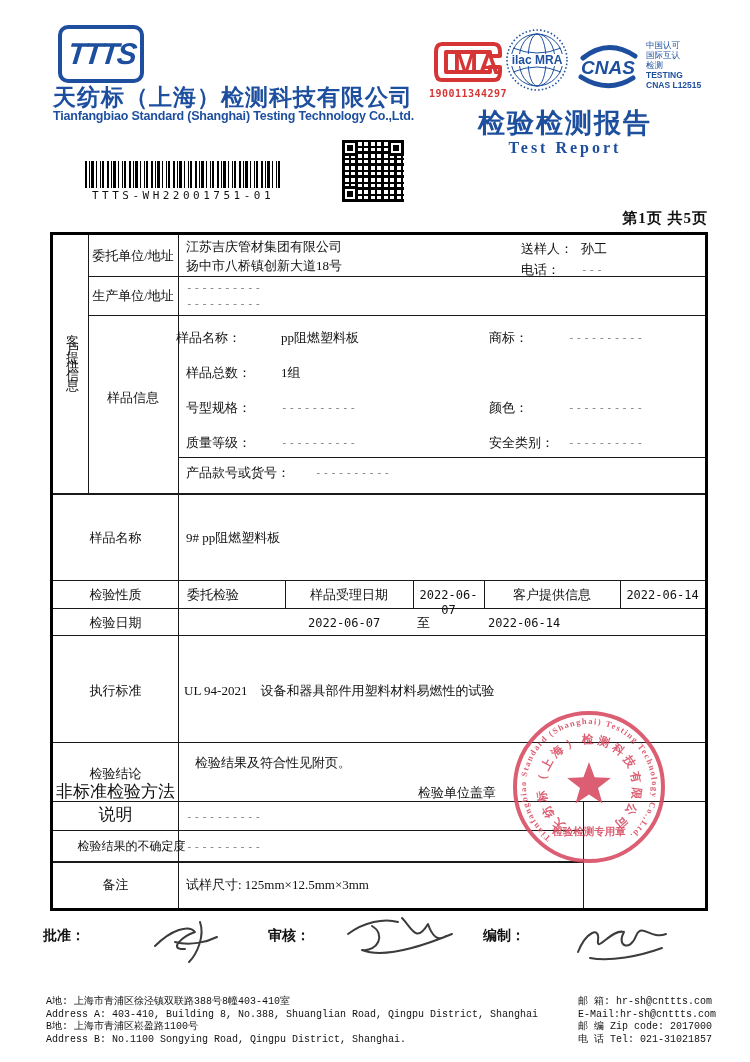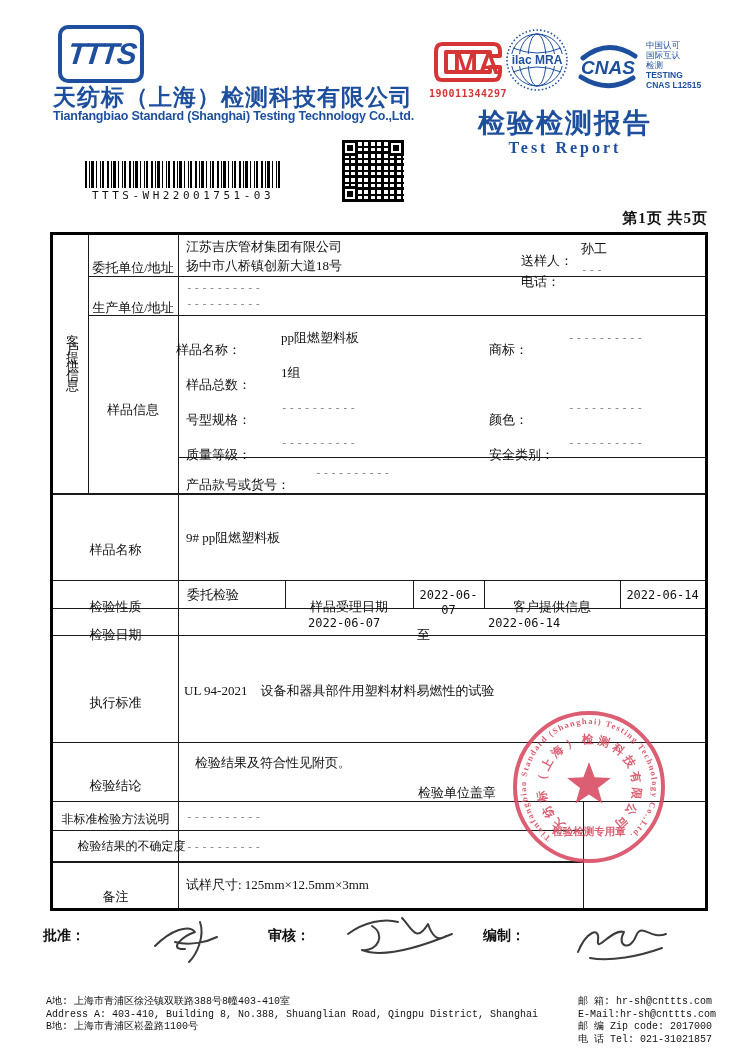--- a/index.html
+++ b/index.html
@@ -2,21 +2,21 @@
 <html><head>
 <meta charset="utf-8">
 <style>
   html,body{margin:0;padding:0;background:#fff;}
   .page{position:relative;width:750px;height:1062px;background:#fff;overflow:hidden;
         font-family:"Liberation Serif","DejaVu Serif",serif;color:#111;}
   .abs{position:absolute;}
   .blue{color:#1d4f9e;}
   .c{text-align:center;}
   .mono{font-family:"DejaVu Sans Mono","Liberation Mono",monospace;}
-  .lbl{font-size:13px;line-height:15px;margin-top:12px;}
+  .lbl{font-size:13px;line-height:15px;}
   .val{font-size:13px;line-height:15px;}
   .dash{color:#7d7d7d;font-family:"DejaVu Sans Mono",monospace;font-size:11px;letter-spacing:1px;}
   .ln{position:absolute;background:#1a1a1a;}
   
   .ttts-box{left:58px;top:25px;width:78px;height:50px;border:4px solid #1d4f9e;border-radius:10px;
             display:flex;align-items:center;justify-content:center;}
   .ttts-box span{font-family:"Liberation Sans",sans-serif;font-weight:bold;font-style:italic;
                  font-size:30px;color:#1d4f9e;letter-spacing:-2px;transform:skewX(-6deg);}
   .cn-name{left:53px;top:82px;width:400px;font-size:23px;font-weight:bold;letter-spacing:1px;}
   .en-name{left:53px;top:109px;width:400px;font-family:"Liberation Sans",sans-serif;
@@ -98,21 +98,21 @@
     <div>国际互认</div>
     <div>检测</div>
     <div class="sb">TESTING</div>
     <div class="sb">CNAS L12515</div>
   </div>
 
   <div class="abs rpt-title blue">检验检测报告</div>
   <div class="abs rpt-sub blue">Test Report</div>
 
   <div class="abs barcode"></div>
-  <div class="abs barcode-text">TTTS-WH22001751-03</div>
+  <div class="abs barcode-text">TTTS-WH22001751-01</div>
   <div class="abs qr">
     <div class="finder" style="left:0;top:0">
         <i></i>
       </div>
     <div class="finder" style="right:0;top:0">
         <i></i>
       </div>
     <div class="finder" style="left:0;bottom:0">
         <i></i>
       </div>
@@ -188,21 +188,21 @@
     <div class="abs lbl" style="left:364px;top:380px">至</div>
     <div class="abs val mono" style="left:435px;top:381px;font-size:12px">2022-06-14</div>
 
     <div class="abs lbl c" style="left:0;top:448px;width:125px">执行标准</div>
     <div class="abs val" style="left:131px;top:448px;width:510px">UL 94-2021　设备和器具部件用塑料材料易燃性的试验</div>
 
     <div class="abs lbl c" style="left:0;top:531px;width:125px">检验结论</div>
     <div class="abs val" style="left:142px;top:520px">检验结果及符合性见附页。</div>
     <div class="abs seal-note" style="left:365px;top:549px">检验单位盖章</div>
 
-    <div class="abs c" style="left:0;top:576px;width:125px;font-size:12px">非标准检验方法说明</div>
+    <div class="abs c" style="left:0;top:545px;width:125px;font-size:17px">非标准检验方法说明</div>
     <div class="abs dash" style="left:133px;top:575px">----------</div>
 
     <div class="abs c" style="left:16px;top:603px;width:125px;font-size:12px">检验结果的不确定度</div>
     <div class="abs dash" style="left:133px;top:605px">----------</div>
 
     <div class="abs lbl c" style="left:0;top:642px;width:125px">备注</div>
     <div class="abs val" style="left:133px;top:642px">试样尺寸: 125mm×12.5mm×3mm</div>
   </div>
 
   <div class="abs stamp">
@@ -233,20 +233,21 @@
   </svg>
   <div class="abs signlbl" style="left:483px;top:927px">编制：</div>
   <svg class="abs sig" style="left:570px;top:910px" width="100" height="58" viewBox="0 0 100 58">
     <path d="M8,42 C16,22 30,16 28,30 C26,44 42,18 54,22 C46,36 60,42 66,26 C72,12 80,30 96,24 M20,48 C40,52 70,46 92,38"></path>
   </svg>
 
   <div class="abs foot" style="left:46px;top:996px;width:520px">
     <div>A地: 上海市青浦区徐泾镇双联路388号8幢403-410室</div>
     <div>Address A: 403-410, Building 8, No.388, Shuanglian Road, Qingpu District, Shanghai</div>
     <div>B地: 上海市青浦区崧盈路1100号</div>
+    <div>Address B: No.1100 Songying Road, Qingpu District, Shanghai.</div>
   </div>
   <div class="abs foot" style="left:578px;top:996px;width:170px">
     <div>邮 箱: hr-sh@cnttts.com</div>
     <div>E-Mail:hr-sh@cnttts.com</div>
     <div>邮 编 Zip code: 2017000</div>
     <div>电 话 Tel: 021-31021857</div>
   </div>
 
 </div>
 

